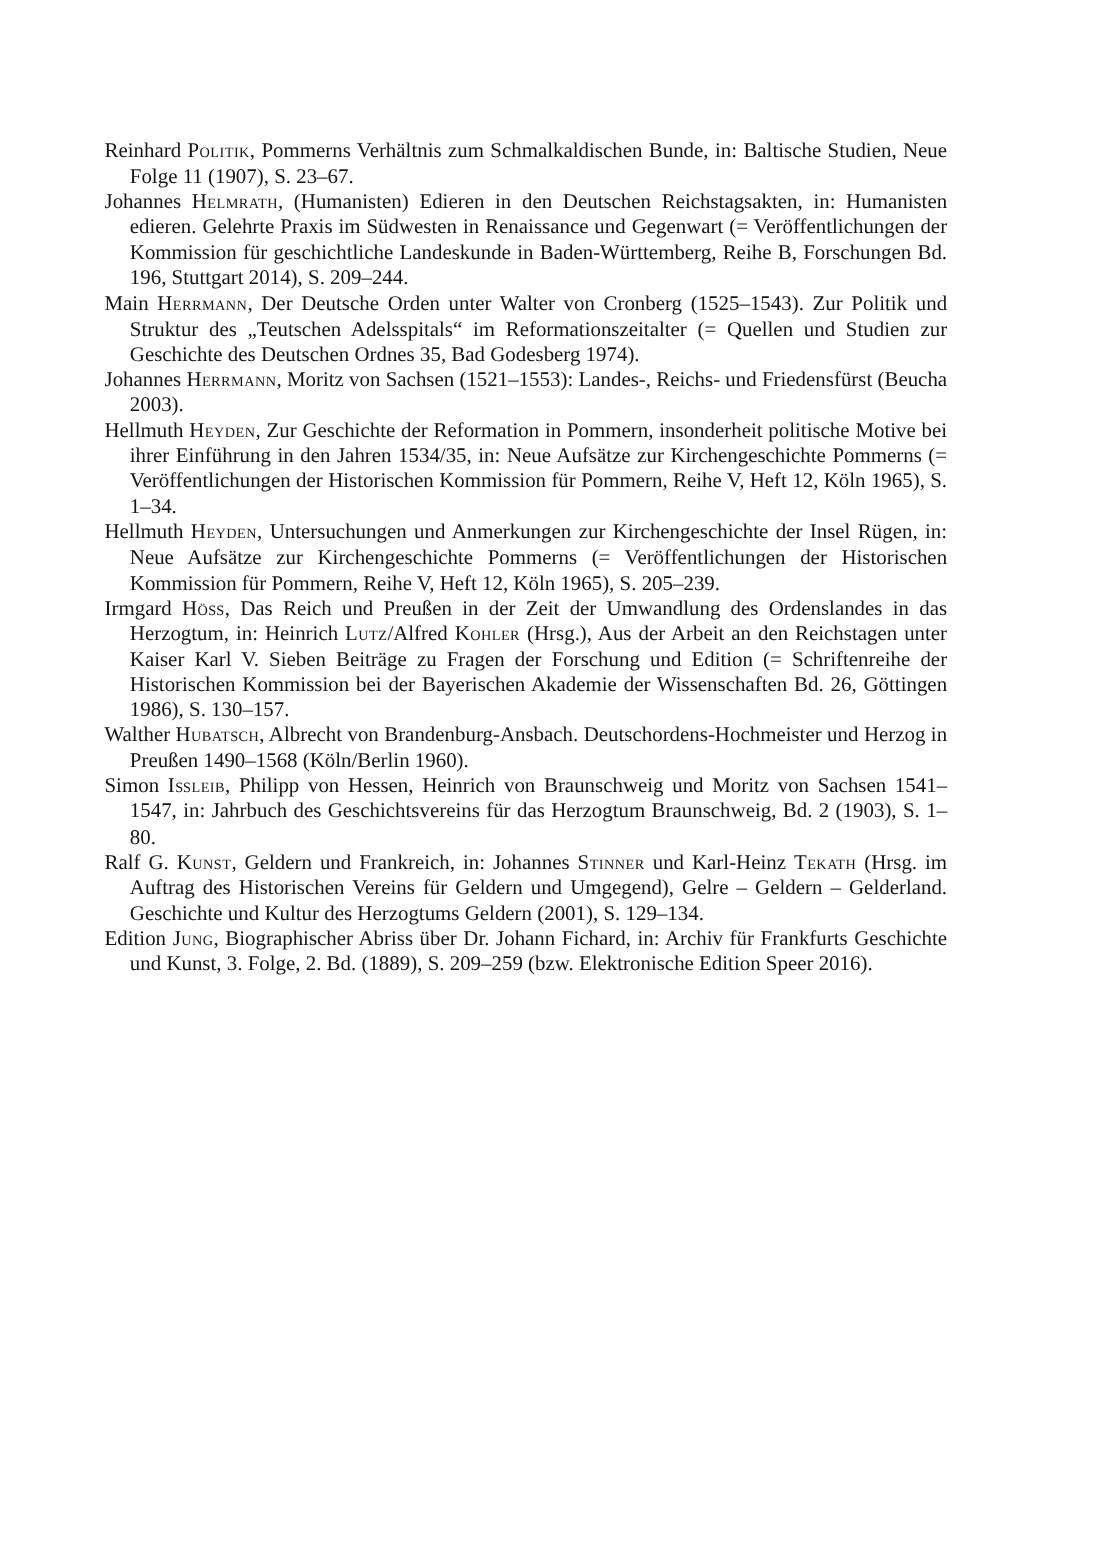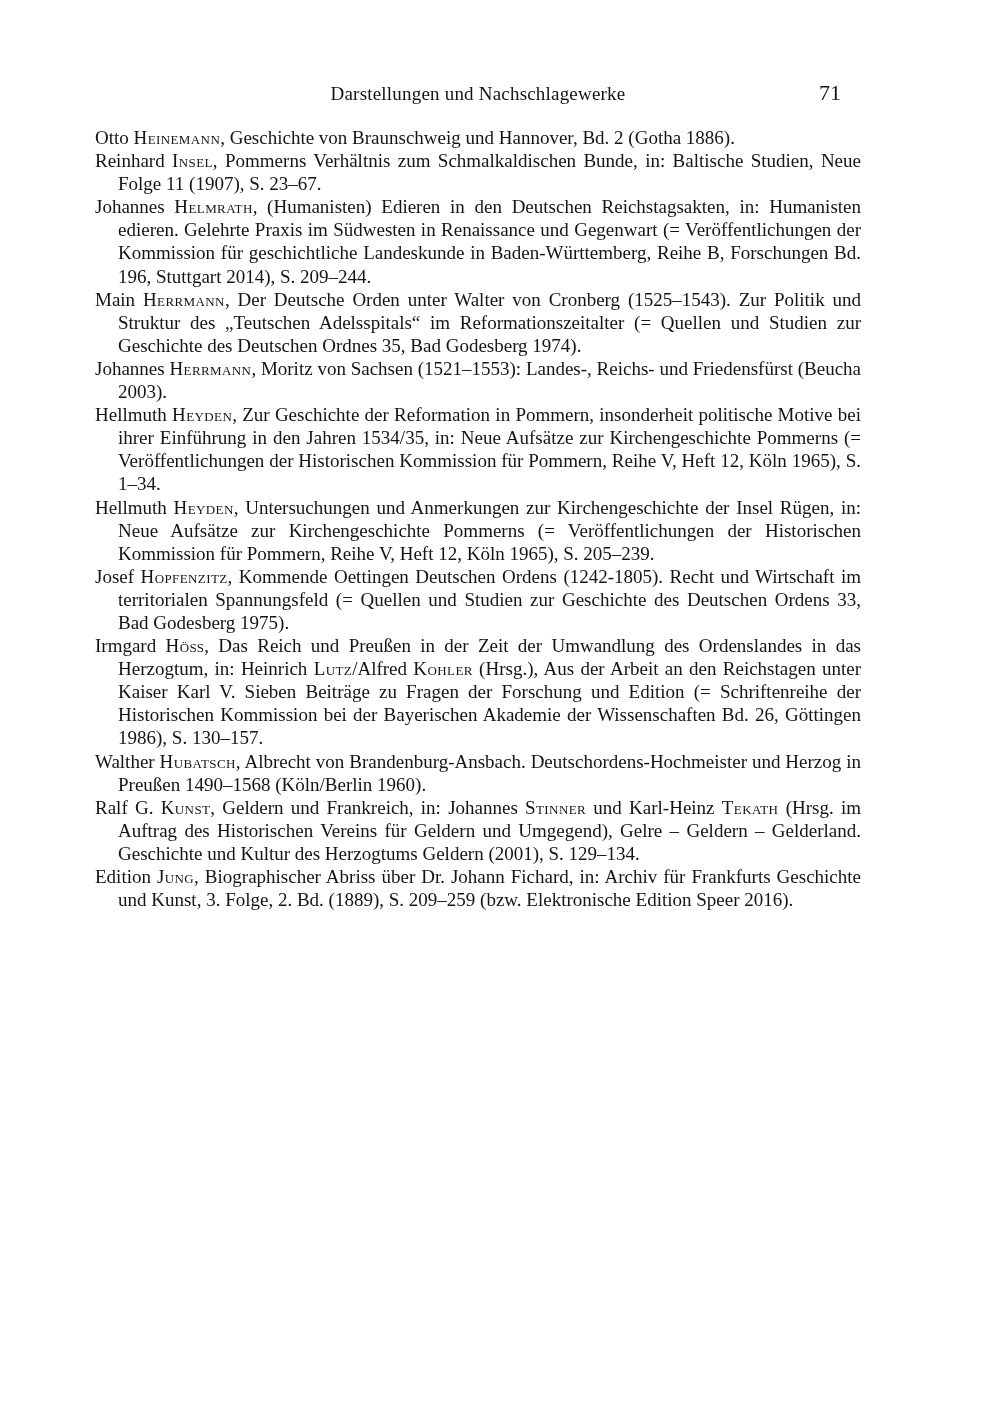--- a/index.html
+++ b/index.html
@@ -58,34 +58,29 @@
   .sc {
     font-variant: small-caps;
     letter-spacing: 0.4px;
   }
 </style>
 </head>
 <body>
 
 <div class="page">
 
-  <div class="running-head">
-    <span class="head-title">Darstellungen und Nachschlagewerke</span>
-    <span class="page-num">71</span>
-  </div>
 
   <div class="biblist">
 
-  <p class="entry"><span>Otto </span><span class="sc">Heinemann</span><span>, Geschichte von Braunschweig und Hannover, Bd. 2 (Gotha 1886).</span></p>
-      <p class="entry"><span>Reinhard </span><span class="sc">Insel</span><span>, Pommerns Verhältnis zum Schmalkaldischen Bunde, in: Baltische Studien, Neue Folge 11 (1907), S. 23–67.</span></p>
+      <p class="entry"><span>Reinhard </span><span class="sc">Politik</span><span>, Pommerns Verhältnis zum Schmalkaldischen Bunde, in: Baltische Studien, Neue Folge 11 (1907), S. 23–67.</span></p>
       <p class="entry"><span>Johannes </span><span class="sc">Helmrath</span><span>, (Humanisten) Edieren in den Deutschen Reichstagsakten, in: Humanisten edieren. Gelehrte Praxis im Südwesten in Renaissance und Gegenwart (= Veröffentlichungen der Kommission für geschichtliche Landeskunde in Baden-Württemberg, Reihe B, Forschungen Bd. 196, Stuttgart 2014), S. 209–244.</span></p>
       <p class="entry"><span>Main </span><span class="sc">Herrmann</span><span>, Der Deutsche Orden unter Walter von Cronberg (1525–1543). Zur Politik und Struktur des „Teutschen Adelsspitals“ im Reformationszeitalter (= Quellen und Studien zur Geschichte des Deutschen Ordnes 35, Bad Godesberg 1974).</span></p>
       <p class="entry"><span>Johannes </span><span class="sc">Herrmann</span><span>, Moritz von Sachsen (1521–1553): Landes-, Reichs- und Friedensfürst (Beucha 2003).</span></p>
       <p class="entry"><span>Hellmuth </span><span class="sc">Heyden</span><span>, Zur Geschichte der Reformation in Pommern, insonderheit politische Motive bei ihrer Einführung in den Jahren 1534/35, in: Neue Aufsätze zur Kirchengeschichte Pommerns (= Veröffentlichungen der Historischen Kommission für Pommern, Reihe V, Heft 12, Köln 1965), S. 1–34.</span></p>
       <p class="entry"><span>Hellmuth </span><span class="sc">Heyden</span><span>, Untersuchungen und Anmerkungen zur Kirchengeschichte der Insel Rügen, in: Neue Aufsätze zur Kirchengeschichte Pommerns (= Veröffentlichungen der Historischen Kommission für Pommern, Reihe V, Heft 12, Köln 1965), S. 205–239.</span></p>
-      <p class="entry"><span>Josef </span><span class="sc">Hopfenzitz</span><span>, Kommende Oettingen Deutschen Ordens (1242-1805). Recht und Wirtschaft im territorialen Spannungsfeld (= Quellen und Studien zur Geschichte des Deutschen Ordens 33, Bad Godesberg 1975).</span></p>
       <p class="entry"><span>Irmgard </span><span class="sc">Höß</span><span>, Das Reich und Preußen in der Zeit der Umwandlung des Ordenslandes in das Herzogtum, in: Heinrich </span><span class="sc">Lutz</span><span>/Alfred </span><span class="sc">Kohler</span><span> (Hrsg.), Aus der Arbeit an den Reichstagen unter Kaiser Karl V. Sieben Beiträge zu Fragen der Forschung und Edition (= Schriftenreihe der Historischen Kommission bei der Bayerischen Akademie der Wissenschaften Bd. 26, Göttingen 1986), S. 130–157.</span></p>
       <p class="entry"><span>Walther </span><span class="sc">Hubatsch</span><span>, Albrecht von Brandenburg-Ansbach. Deutschordens-Hochmeister und Herzog in Preußen 1490–1568 (Köln/Berlin 1960).</span></p>
+      <p class="entry"><span>Simon </span><span class="sc">Ißleib</span><span>, Philipp von Hessen, Heinrich von Braunschweig und Moritz von Sachsen 1541–1547, in: Jahrbuch des Geschichtsvereins für das Herzogtum Braunschweig, Bd. 2 (1903), S. 1–80.</span></p>
       <p class="entry"><span>Ralf G. </span><span class="sc">Kunst</span><span>, Geldern und Frankreich, in: Johannes </span><span class="sc">Stinner</span><span> und Karl-Heinz </span><span class="sc">Tekath</span><span> (Hrsg. im Auftrag des Historischen Vereins für Geldern und Umgegend), Gelre – Geldern – Gelderland. Geschichte und Kultur des Herzogtums Geldern (2001), S. 129–134.</span></p>
       <p class="entry"><span>Edition </span><span class="sc">Jung</span><span>, Biographischer Abriss über Dr. Johann Fichard, in: Archiv für Frankfurts Geschichte und Kunst, 3. Folge, 2. Bd. (1889), S. 209–259 (bzw. Elektronische Edition Speer 2016).</span></p>
     </div>
 
 </div>
 
 </body></html>

